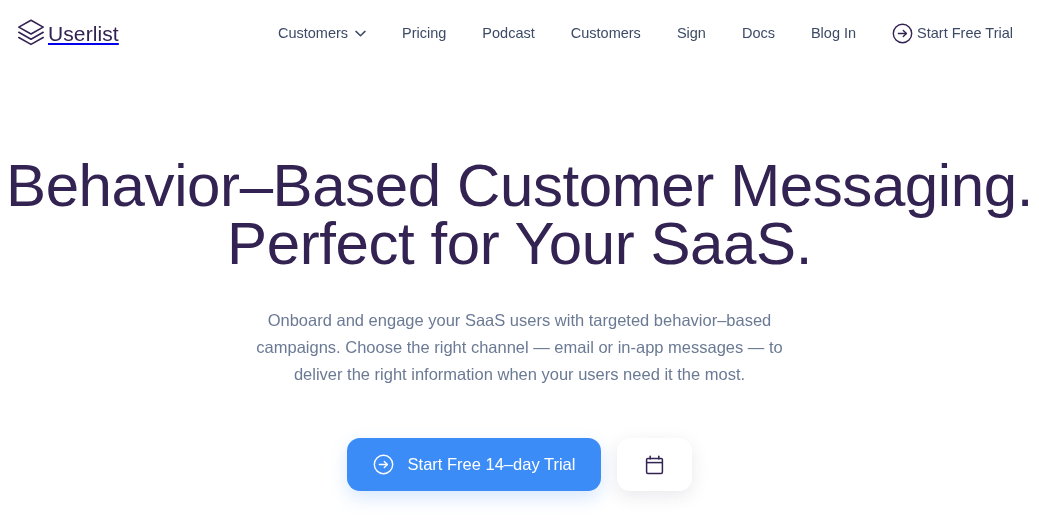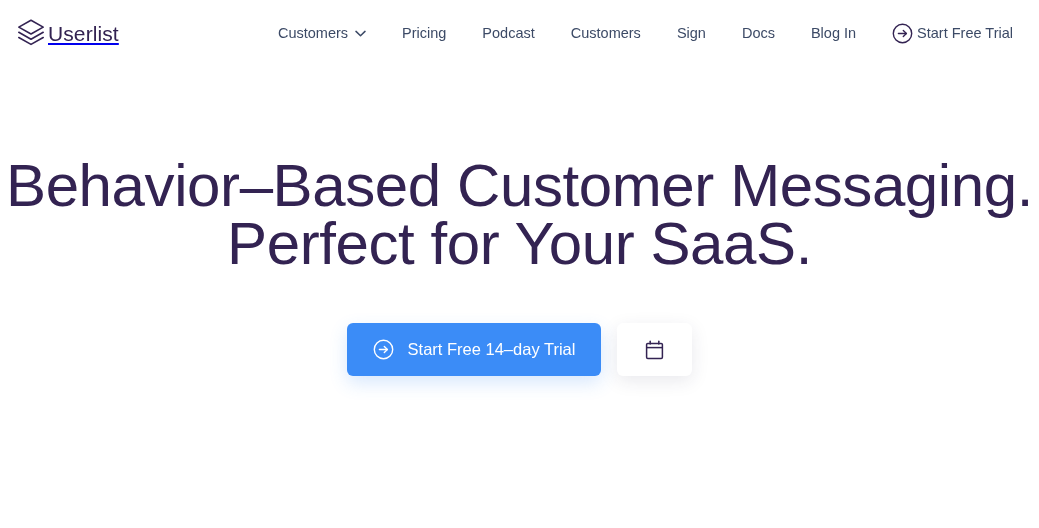--- a/index.html
+++ b/index.html
@@ -120,21 +120,21 @@
     align-items: center;
     gap: 16px;
   }
 
   .btn {
     display: inline-flex;
     align-items: center;
     justify-content: center;
     gap: 14px;
     height: 53px;
-    border-radius: 6px;
+    border-radius: 13px;
     font-size: 16.5px;
     text-decoration: none;
     cursor: pointer;
     border: 0;
     white-space: nowrap;
   }
 
   .btn-primary {
     background: #3b8cf7;
     color: #ffffff;
@@ -230,20 +230,21 @@
     </nav>
   </header>
 
   <section class="hero">
 
     <h1 class="hero-title">
       <span class="line">Behavior–Based Customer Messaging.</span>
       <span class="line">Perfect for Your SaaS.</span>
     </h1>
 
+    <p class="hero-sub">Onboard and engage your SaaS users with targeted behavior–based campaigns. Choose the right channel — email or in-app messages — to deliver the right information when your users need it the most.</p>
 
     <div class="cta-row">
 
       <a class="btn btn-primary" href="#">
         <span>
           <svg class="btn-icon" viewBox="0 0 21 21" fill="none" aria-hidden="true">
             <circle cx="10.5" cy="10.5" r="9.2" stroke="#ffffff" stroke-width="1.4"></circle>
             <path d="M6.4 10.5 H14.3" stroke="#ffffff" stroke-width="1.4" stroke-linecap="round"></path>
             <path d="M11.3 7.6 L14.4 10.5 L11.3 13.4" stroke="#ffffff" stroke-width="1.4" stroke-linecap="round" stroke-linejoin="round"></path>
           </svg>

